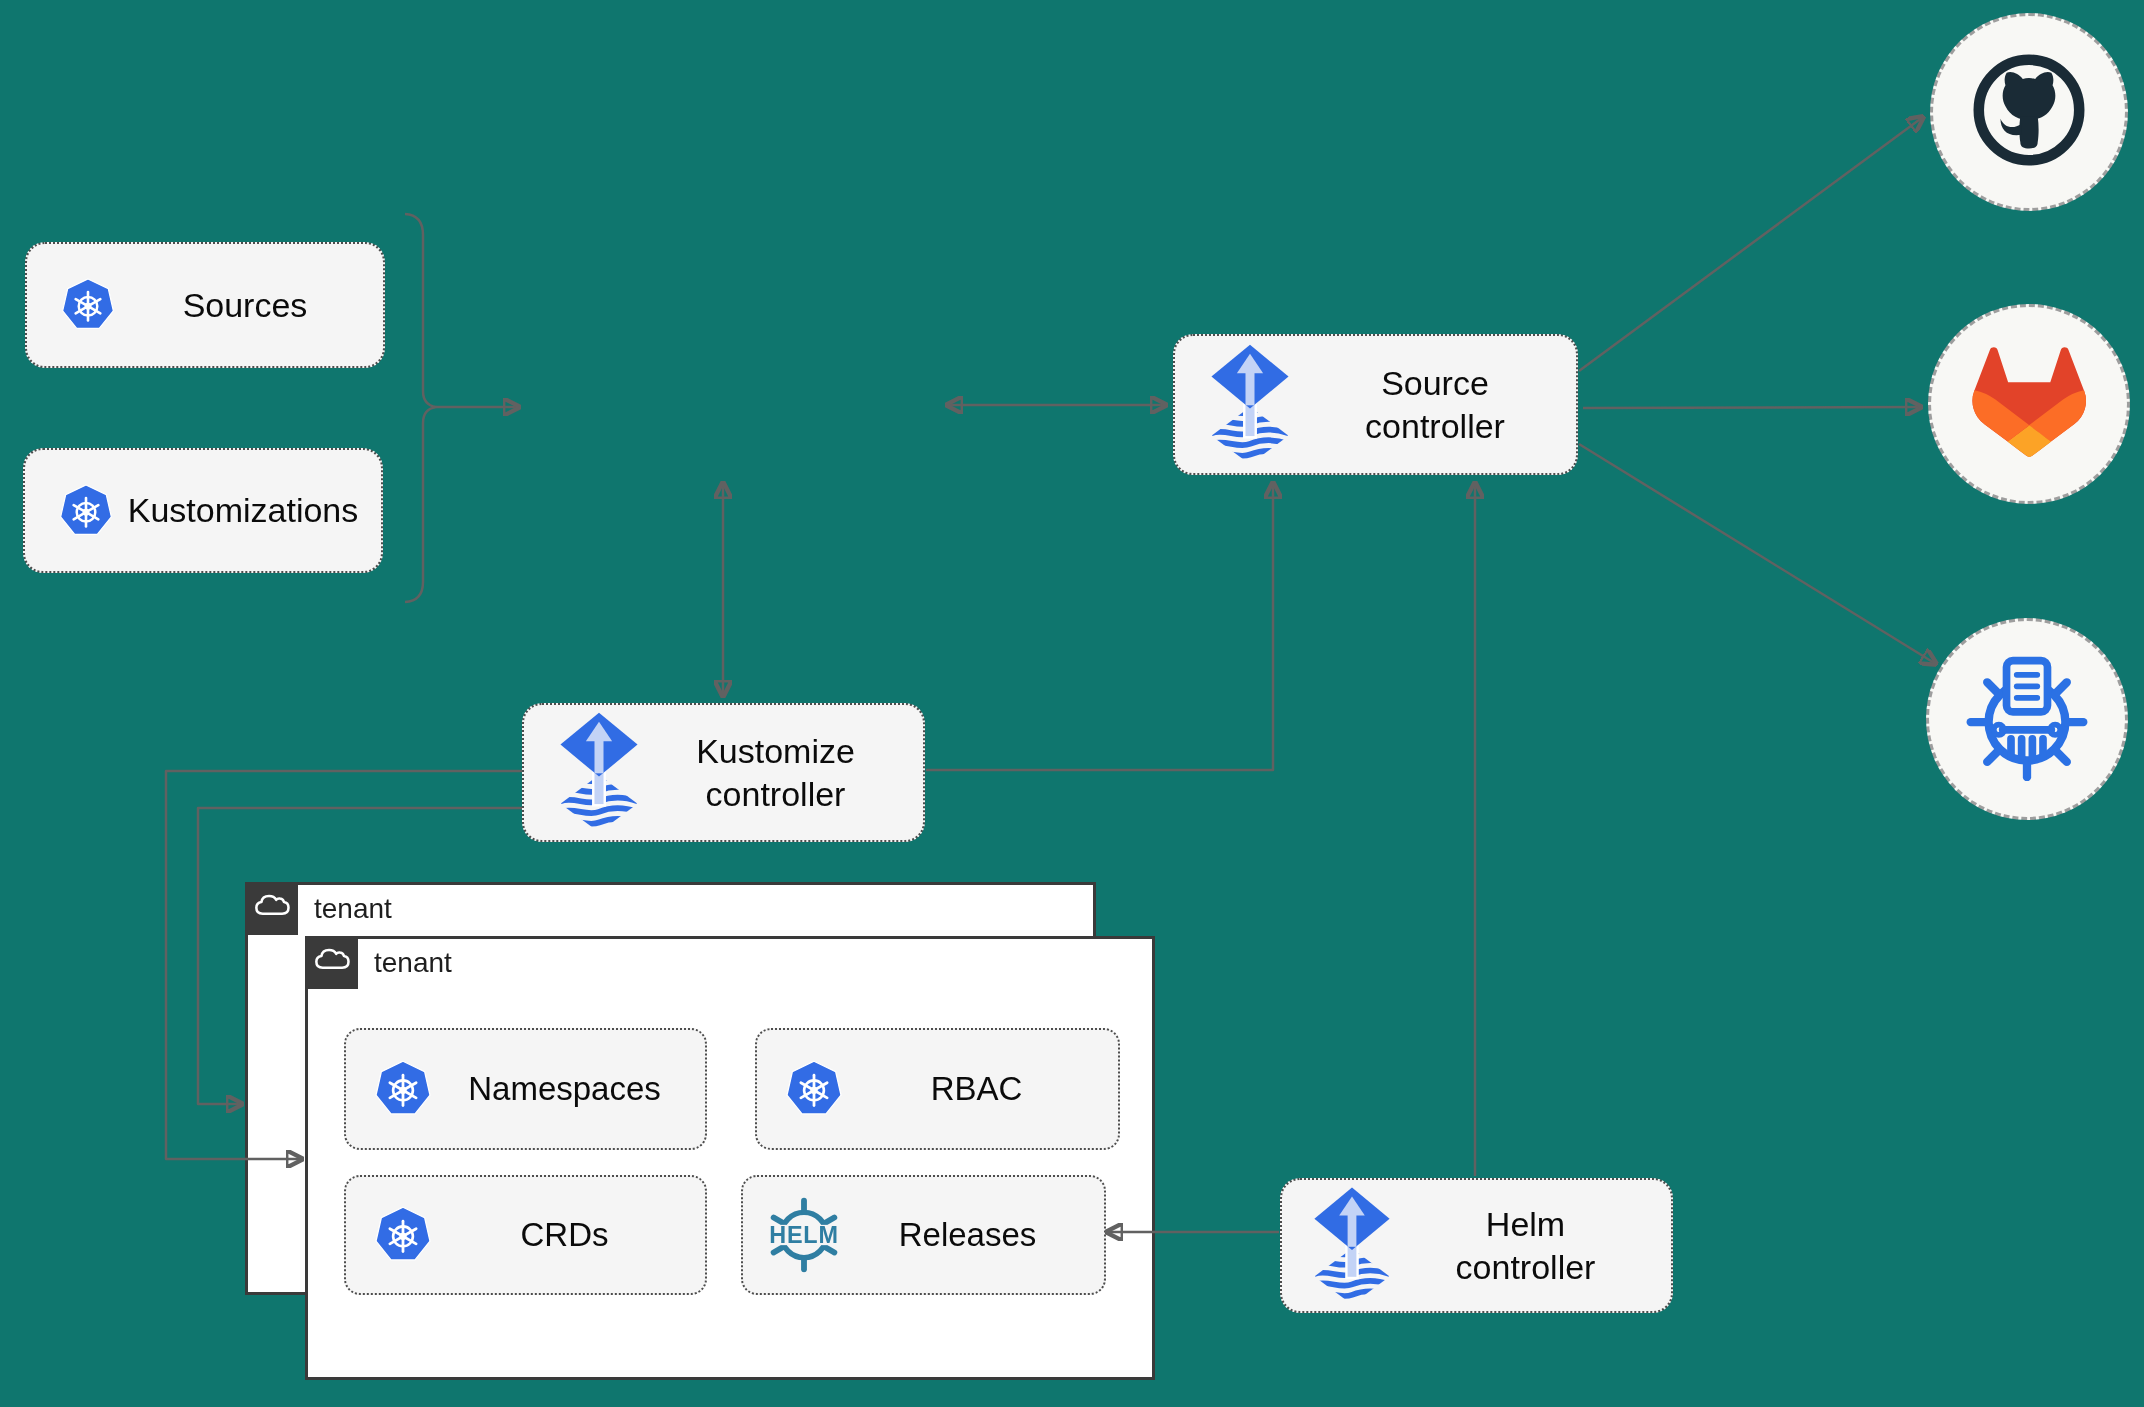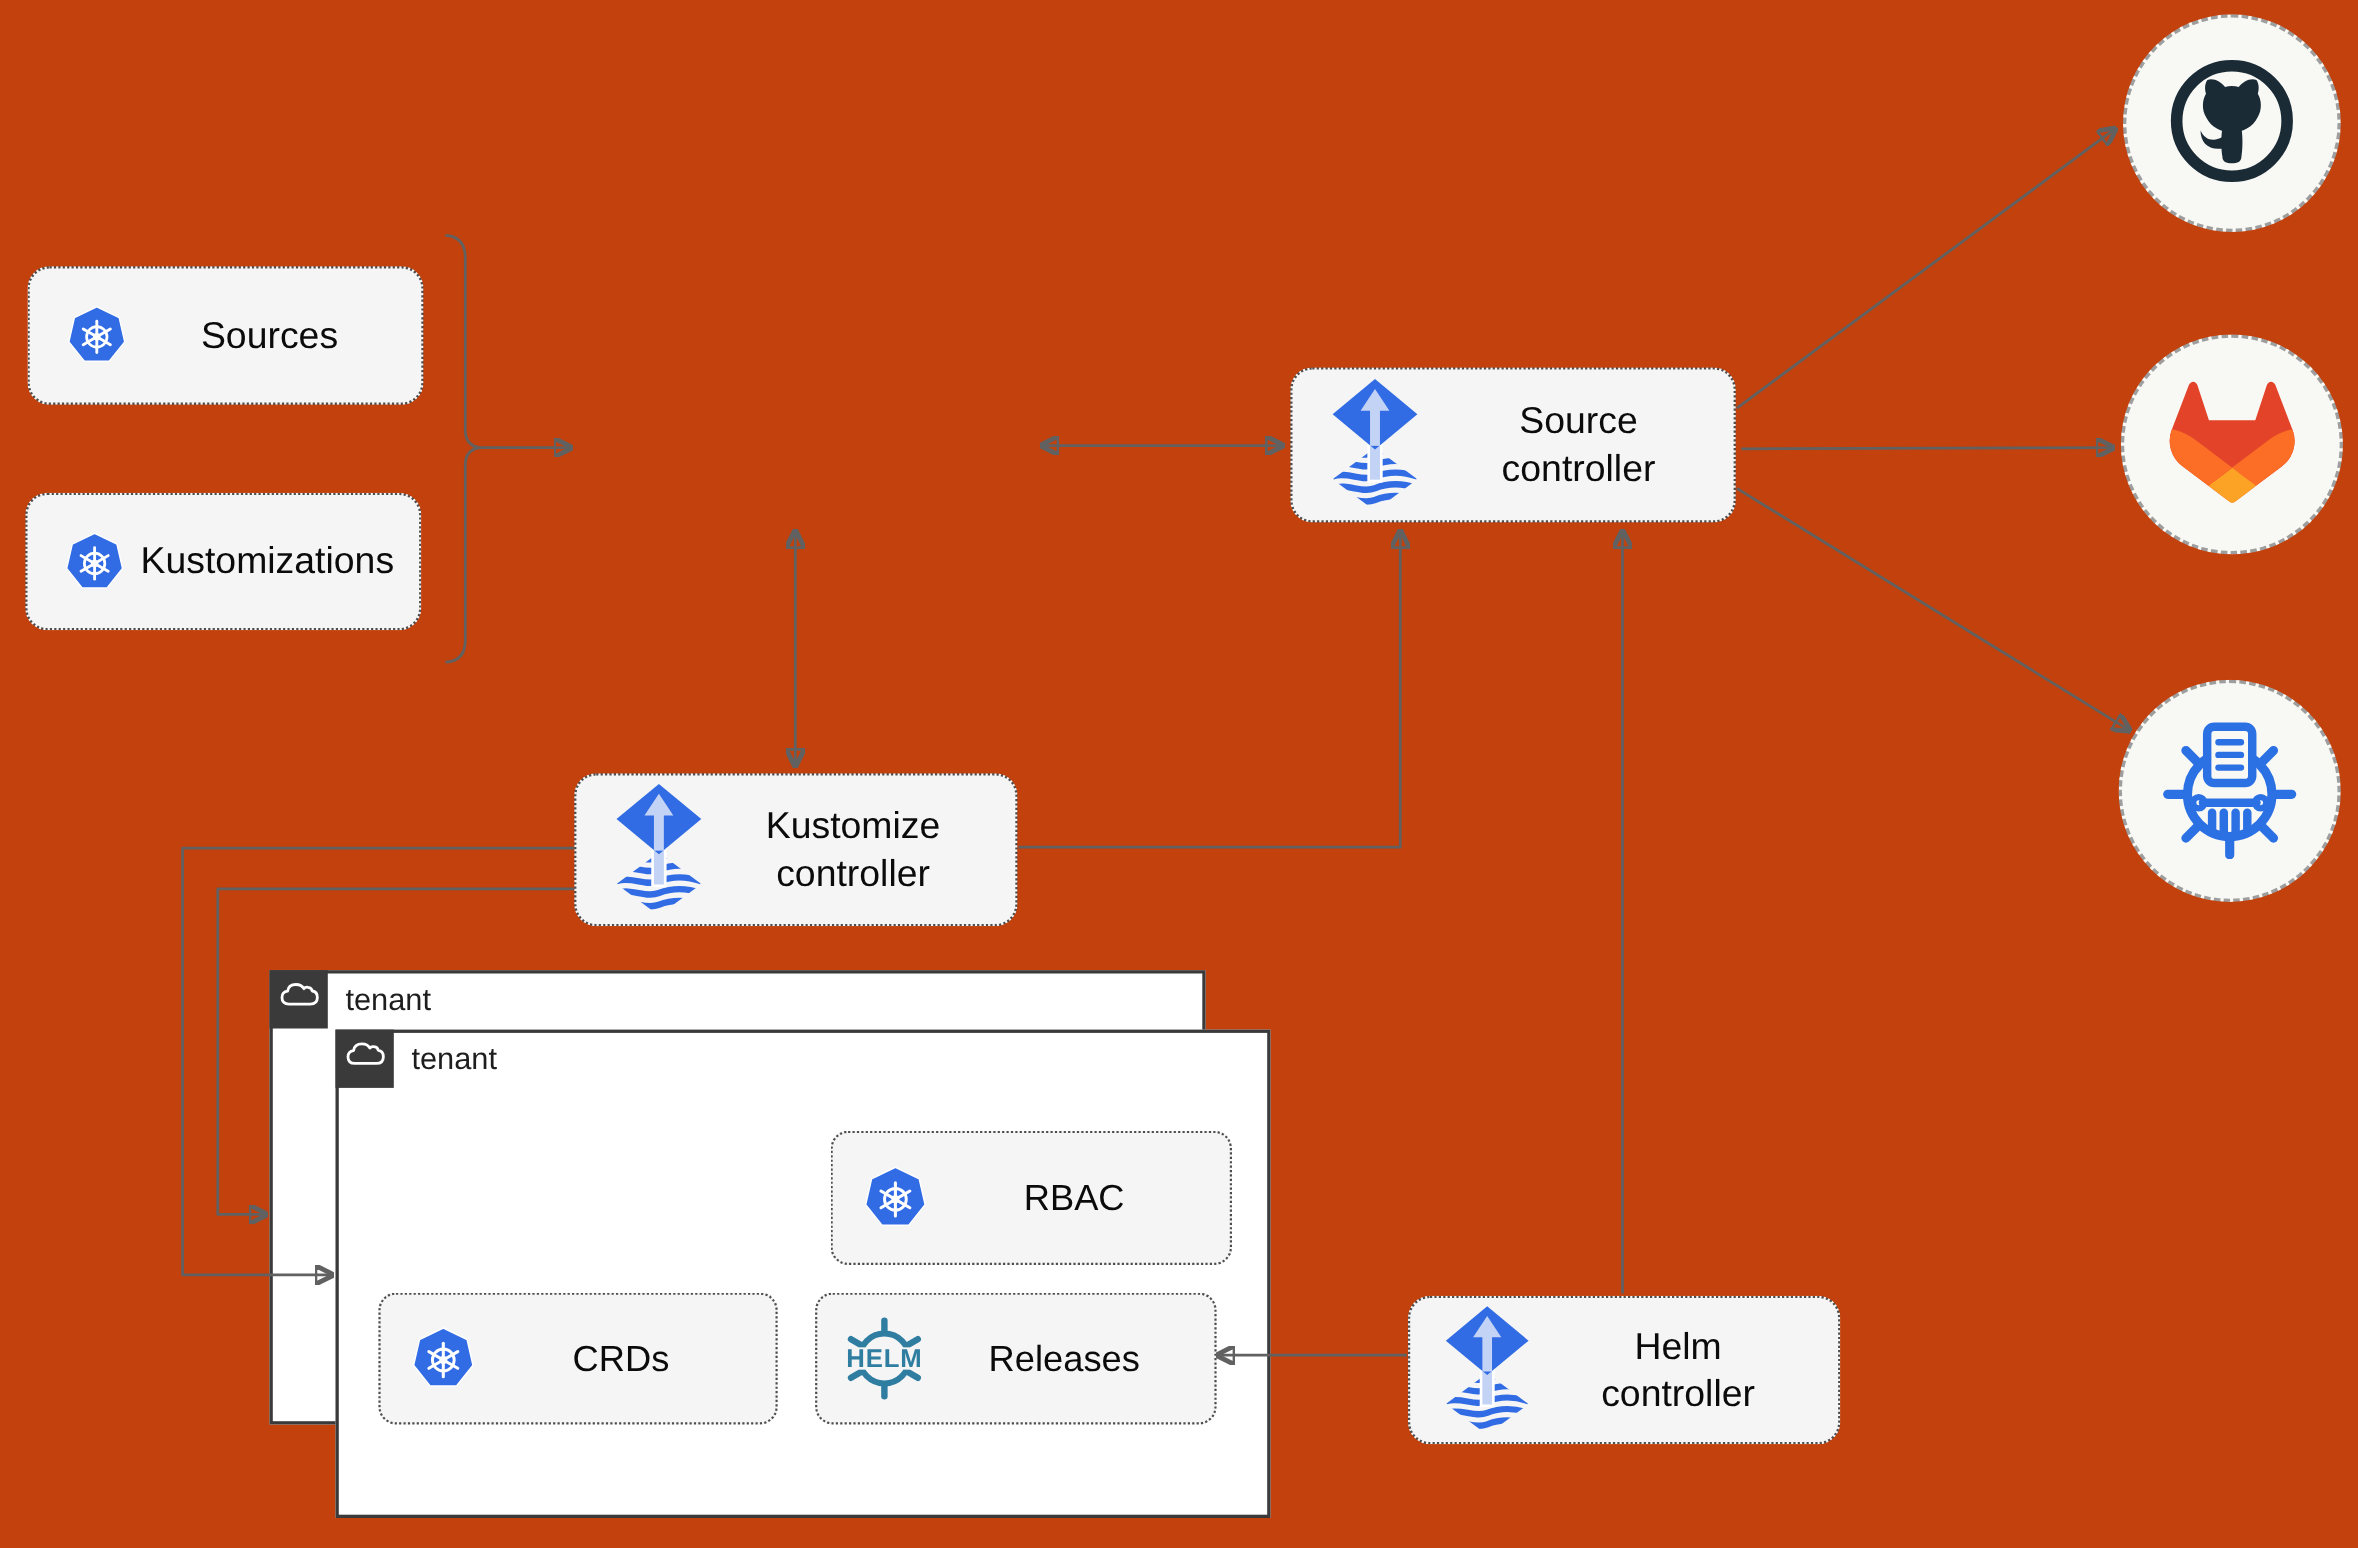--- a/index.html
+++ b/index.html
@@ -3,21 +3,21 @@
 <meta charset="utf-8">
 <style>
   :root{
     --k8s-blue:#326CE5; --flux-blue:#316CE4; --flux-arrow:#C3D3F6;
     --helm-teal:#2F7EA2; --github-dark:#1A2B36; --museum-blue:#2B71E4;
     --line-gray:#616161; --box-fill:#F5F5F5; --box-border:#4D4D4D;
     --tenant-border:#3A3A3A; --tenant-tab:#3A3A3A; --circle-fill:#F8F8F5;
     --circle-border:#9E9E9E; --text:#0B0B0B;
   }
   html,body{margin:0;padding:0;background:#fff;}
-  #canvas{position:relative;width:2144px;height:1407px;background:#c2410c;overflow:hidden;
+  #canvas{position:relative;width:2144px;height:1407px;background:#0f766e;overflow:hidden;
           font-family:"Liberation Sans",sans-serif;color:var(--text);}
   .node{position:absolute;display:flex;align-items:center;background:var(--box-fill);
         border:2px dotted var(--box-border);border-radius:20px;box-sizing:border-box;z-index:3;}
   .node .icon{margin-left:30px;flex:0 0 auto;display:flex;align-items:center;}
   .node .label{flex:1;text-align:center;font-size:34px;line-height:1.25;
                white-space:pre-line;margin-right:12px;}
   .small-box{border-radius:16px;}
   .small-box .icon{margin-left:24px;}
   .small-box .label{font-size:33px;}
   .tenant{position:absolute;background:#fff;border:3px solid var(--tenant-border);
@@ -182,20 +182,28 @@
   </div>
 
   <div class="tenant" style="left:305px;top:936px;width:850px;height:444px;z-index:2;">
     <div class="tenant-tab">
       <span><svg width="44" height="44">
             <use href="#sym-cloud"></use>
           </svg></span>
     </div>
     <div class="tenant-label">tenant</div>
 
+    <div class="node small-box" style="left:36px;top:89px;width:363px;height:122px;">
+      <span class="icon">
+          <svg width="66" height="66">
+            <use href="#sym-k8s"></use>
+          </svg>
+        </span>
+      <span class="label">Namespaces</span>
+    </div>
 
     <div class="node small-box" style="left:447px;top:89px;width:365px;height:122px;">
       <span class="icon">
           <svg width="66" height="66">
             <use href="#sym-k8s"></use>
           </svg>
         </span>
       <span class="label">RBAC</span>
     </div>
 

